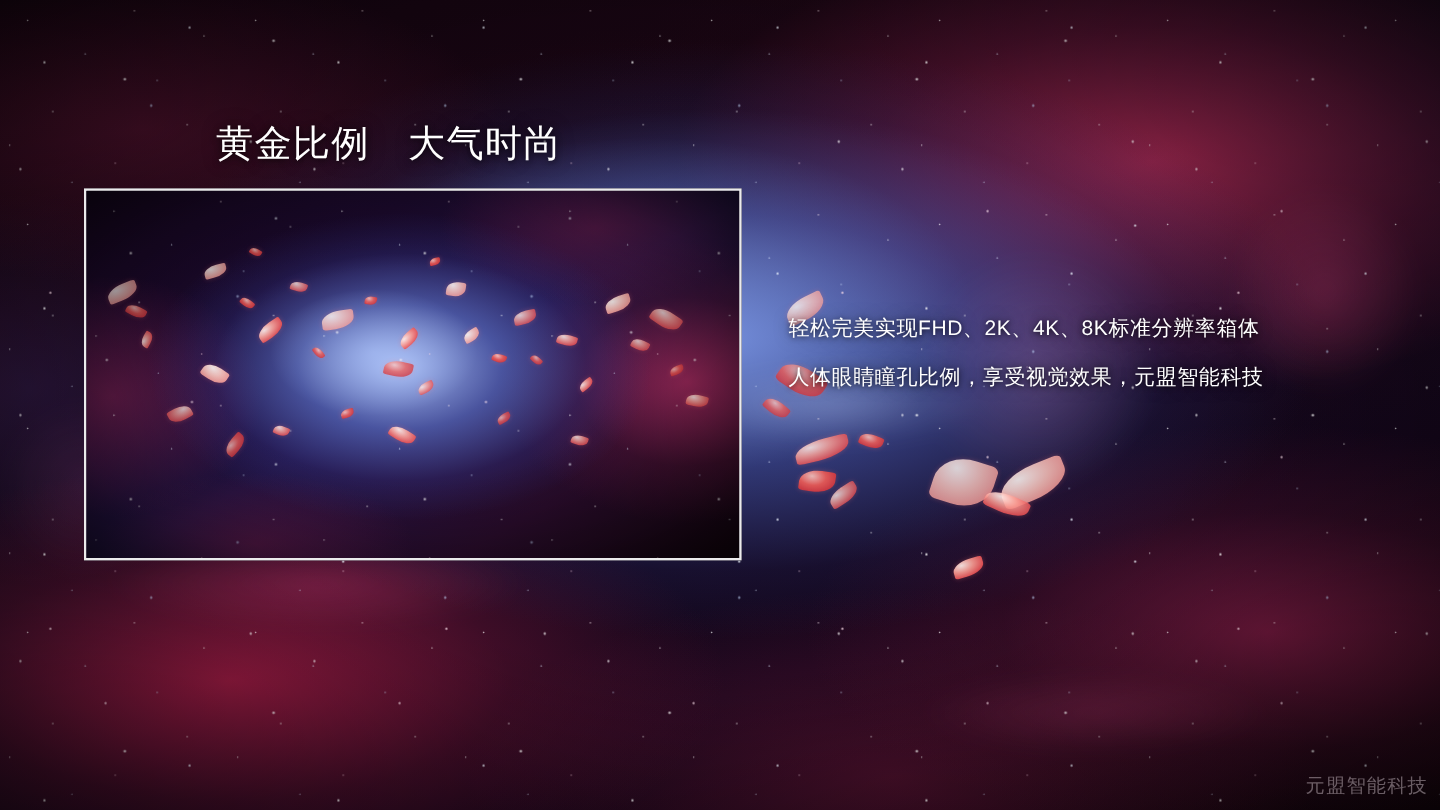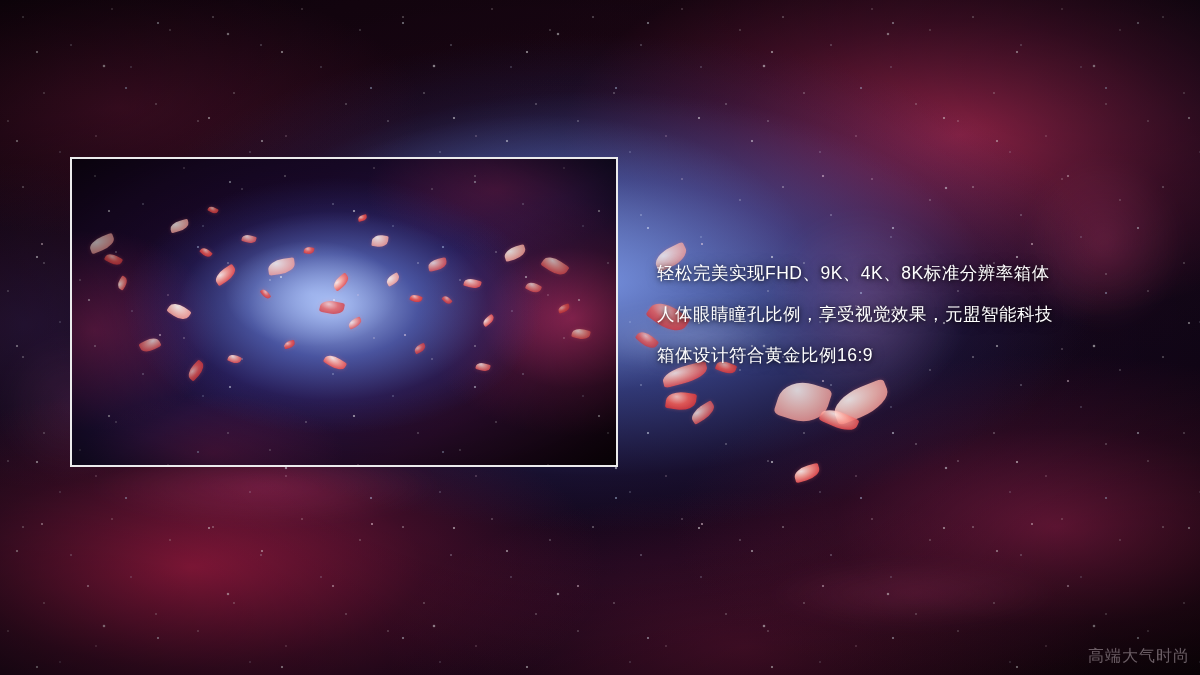--- a/index.html
+++ b/index.html
@@ -208,20 +208,21 @@
       <div class="petal deep" style="left: 716px; top: 362px; width: 20px; height: 11px; transform: rotate(22deg); opacity: 0.92;"></div>
       <div class="petal deep" style="left: 666px; top: 392px; width: 30px; height: 18px; transform: rotate(8deg); opacity: 0.96;"></div>
       <div class="petal" style="left: 690px; top: 406px; width: 26px; height: 13px; transform: rotate(-32deg); opacity: 0.82;"></div>
       <div class="petal pale" style="left: 778px; top: 382px; width: 50px; height: 40px; transform: rotate(18deg); opacity: 0.85;"></div>
       <div class="petal pale" style="left: 832px; top: 388px; width: 58px; height: 28px; transform: rotate(-22deg); opacity: 0.89;"></div>
       <div class="petal" style="left: 820px; top: 412px; width: 38px; height: 16px; transform: rotate(24deg); opacity: 0.92;"></div>
       <div class="petal" style="left: 794px; top: 466px; width: 26px; height: 14px; transform: rotate(-16deg); opacity: 0.96;"></div>
       <div class="petal deep" style="left: 636px; top: 334px; width: 22px; height: 12px; transform: rotate(40deg); opacity: 0.82;"></div>
     </div>
 
+  <div class="slide-title">黄金比例　大气时尚</div>
 
   <div class="photo-frame">
     <div class="photo-inner">
       <div class="photo-bg"></div>
       <div class="nebula-layer stars-sm"></div>
       <div class="nebula-layer stars-md"></div>
       <div id="photo-petals" style="position:absolute;inset:0;">
           <div class="petal pale" style="left: 17px; top: 78px; width: 26px; height: 13px; transform: rotate(-22deg); opacity: 0.82;"></div>
           <div class="petal deep" style="left: 33px; top: 96px; width: 17px; height: 9px; transform: rotate(28deg); opacity: 0.85;"></div>
           <div class="petal pale" style="left: 98px; top: 62px; width: 19px; height: 10px; transform: rotate(-15deg); opacity: 0.89;"></div>
@@ -256,20 +257,19 @@
           <div class="petal" style="left: 404px; top: 204px; width: 14px; height: 8px; transform: rotate(18deg); opacity: 0.85;"></div>
           <div class="petal" style="left: 44px; top: 120px; width: 13px; height: 8px; transform: rotate(-60deg); opacity: 0.89;"></div>
           <div class="petal deep" style="left: 136px; top: 48px; width: 10px; height: 6px; transform: rotate(30deg); opacity: 0.92;"></div>
           <div class="petal deep" style="left: 286px; top: 56px; width: 9px; height: 6px; transform: rotate(-12deg); opacity: 0.96;"></div>
         </div>
       <div class="photo-vignette"></div>
     </div>
   </div>
 
   <div class="body-copy">
-    <div class="body-line">轻松完美实现FHD、9K、4K、8K标准分辨率箱体</div>
+    <div class="body-line">轻松完美实现FHD、2K、4K、8K标准分辨率箱体</div>
     <div class="body-line">人体眼睛瞳孔比例，享受视觉效果，元盟智能科技</div>
-    <div class="body-line">箱体设计符合黄金比例16:9</div>
   </div>
 
-  <div class="watermark">高端大气时尚</div>
+  <div class="watermark">元盟智能科技</div>
 
 </div>
 
 </body></html>

